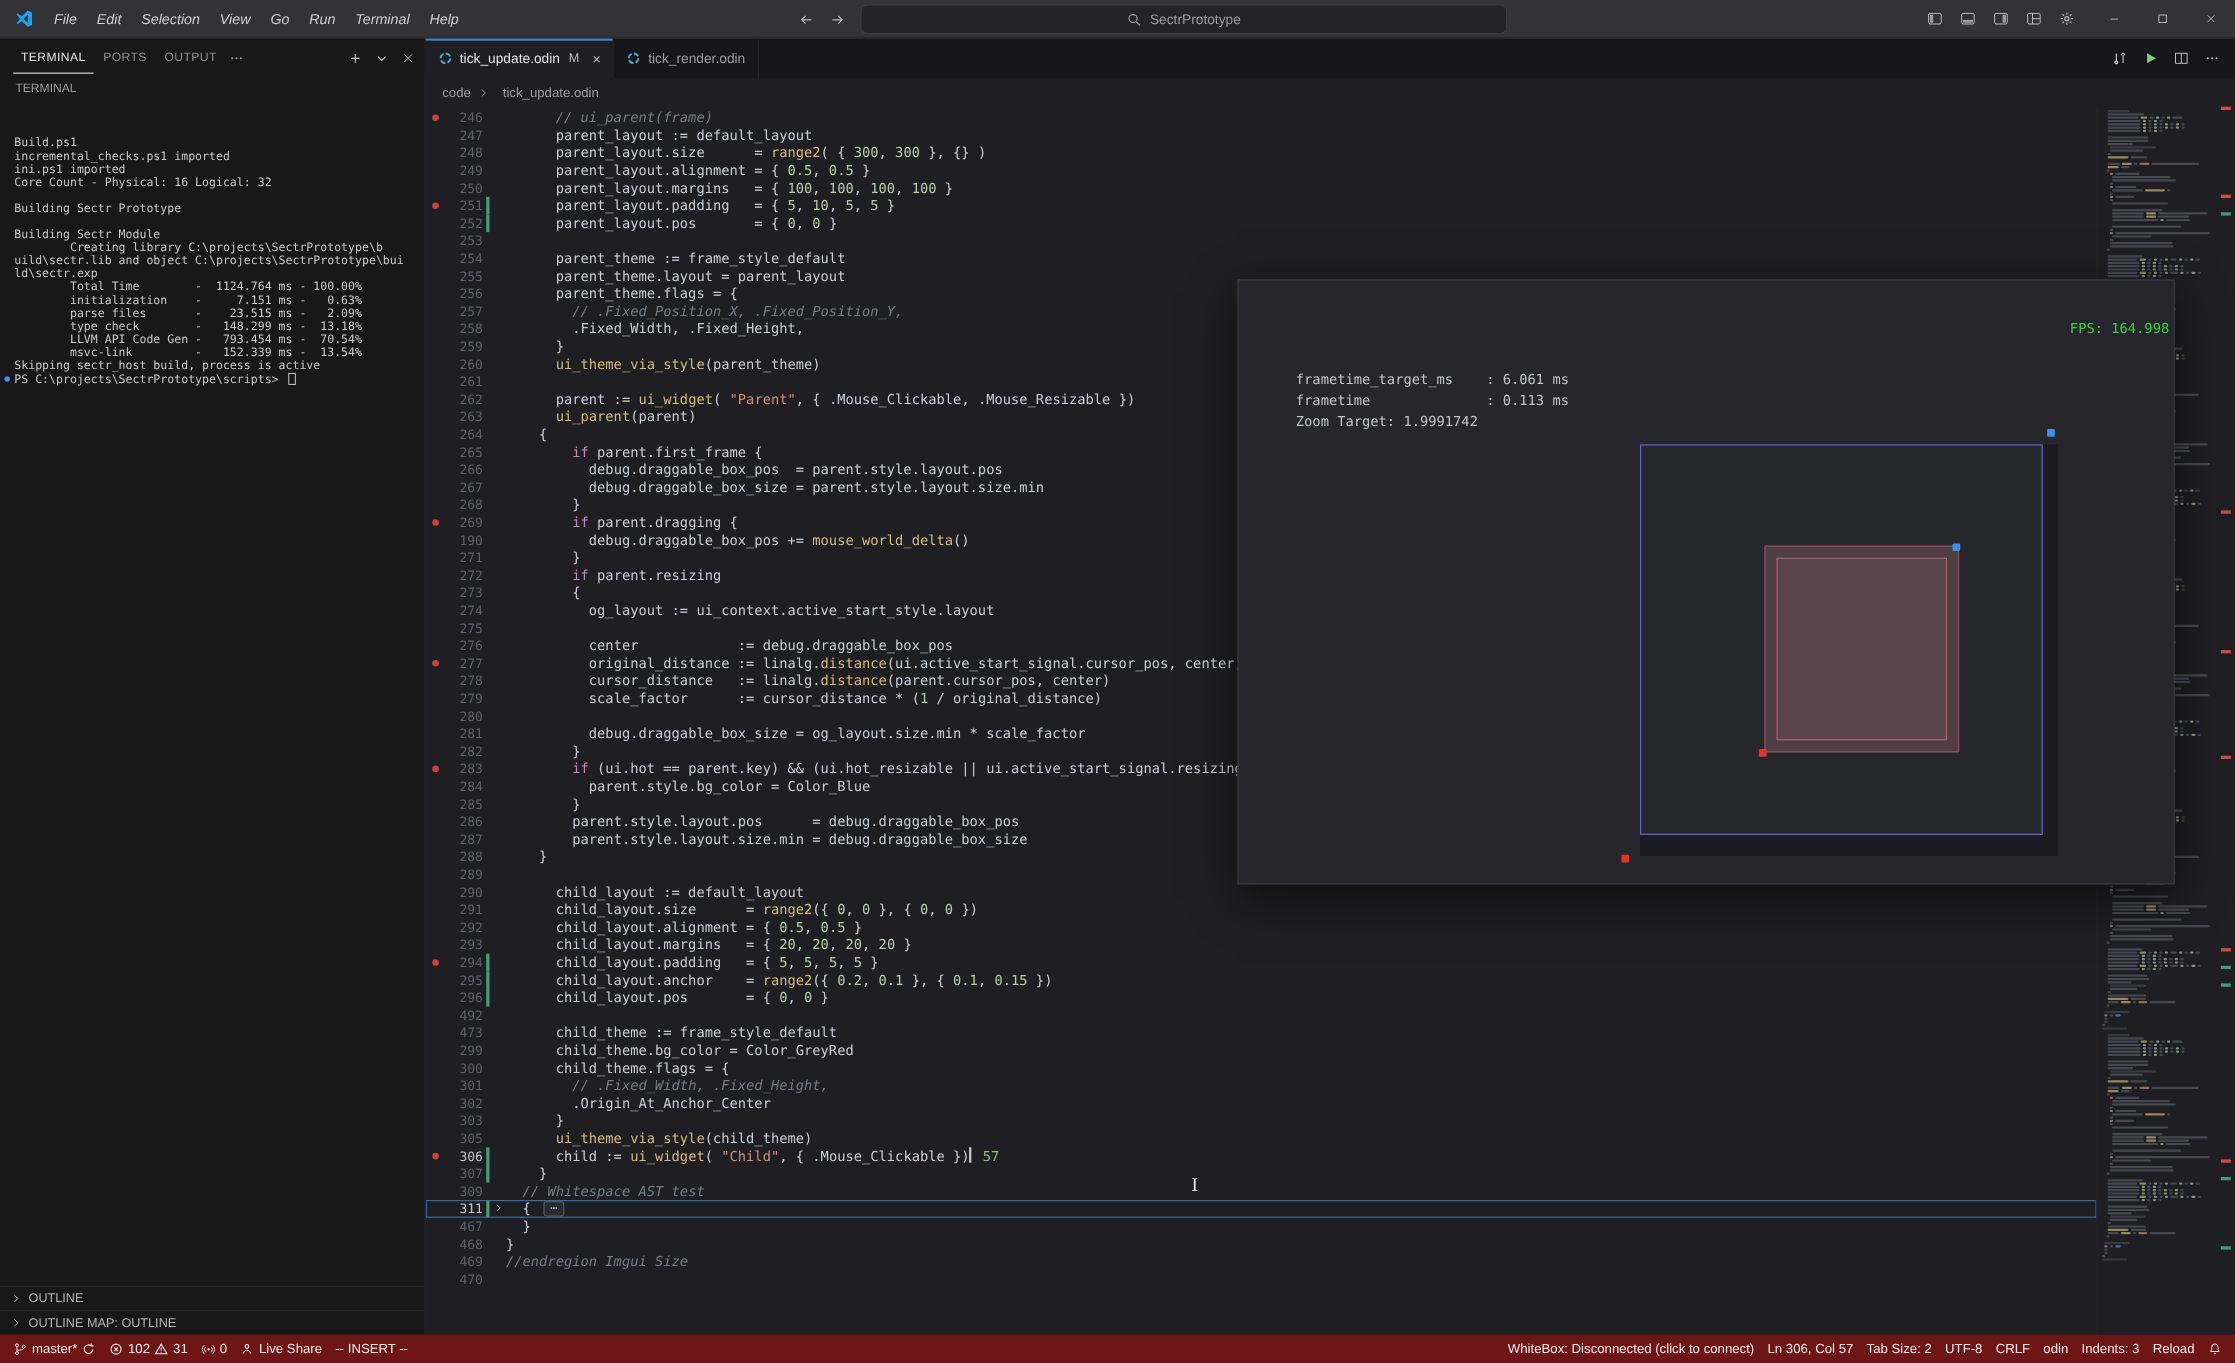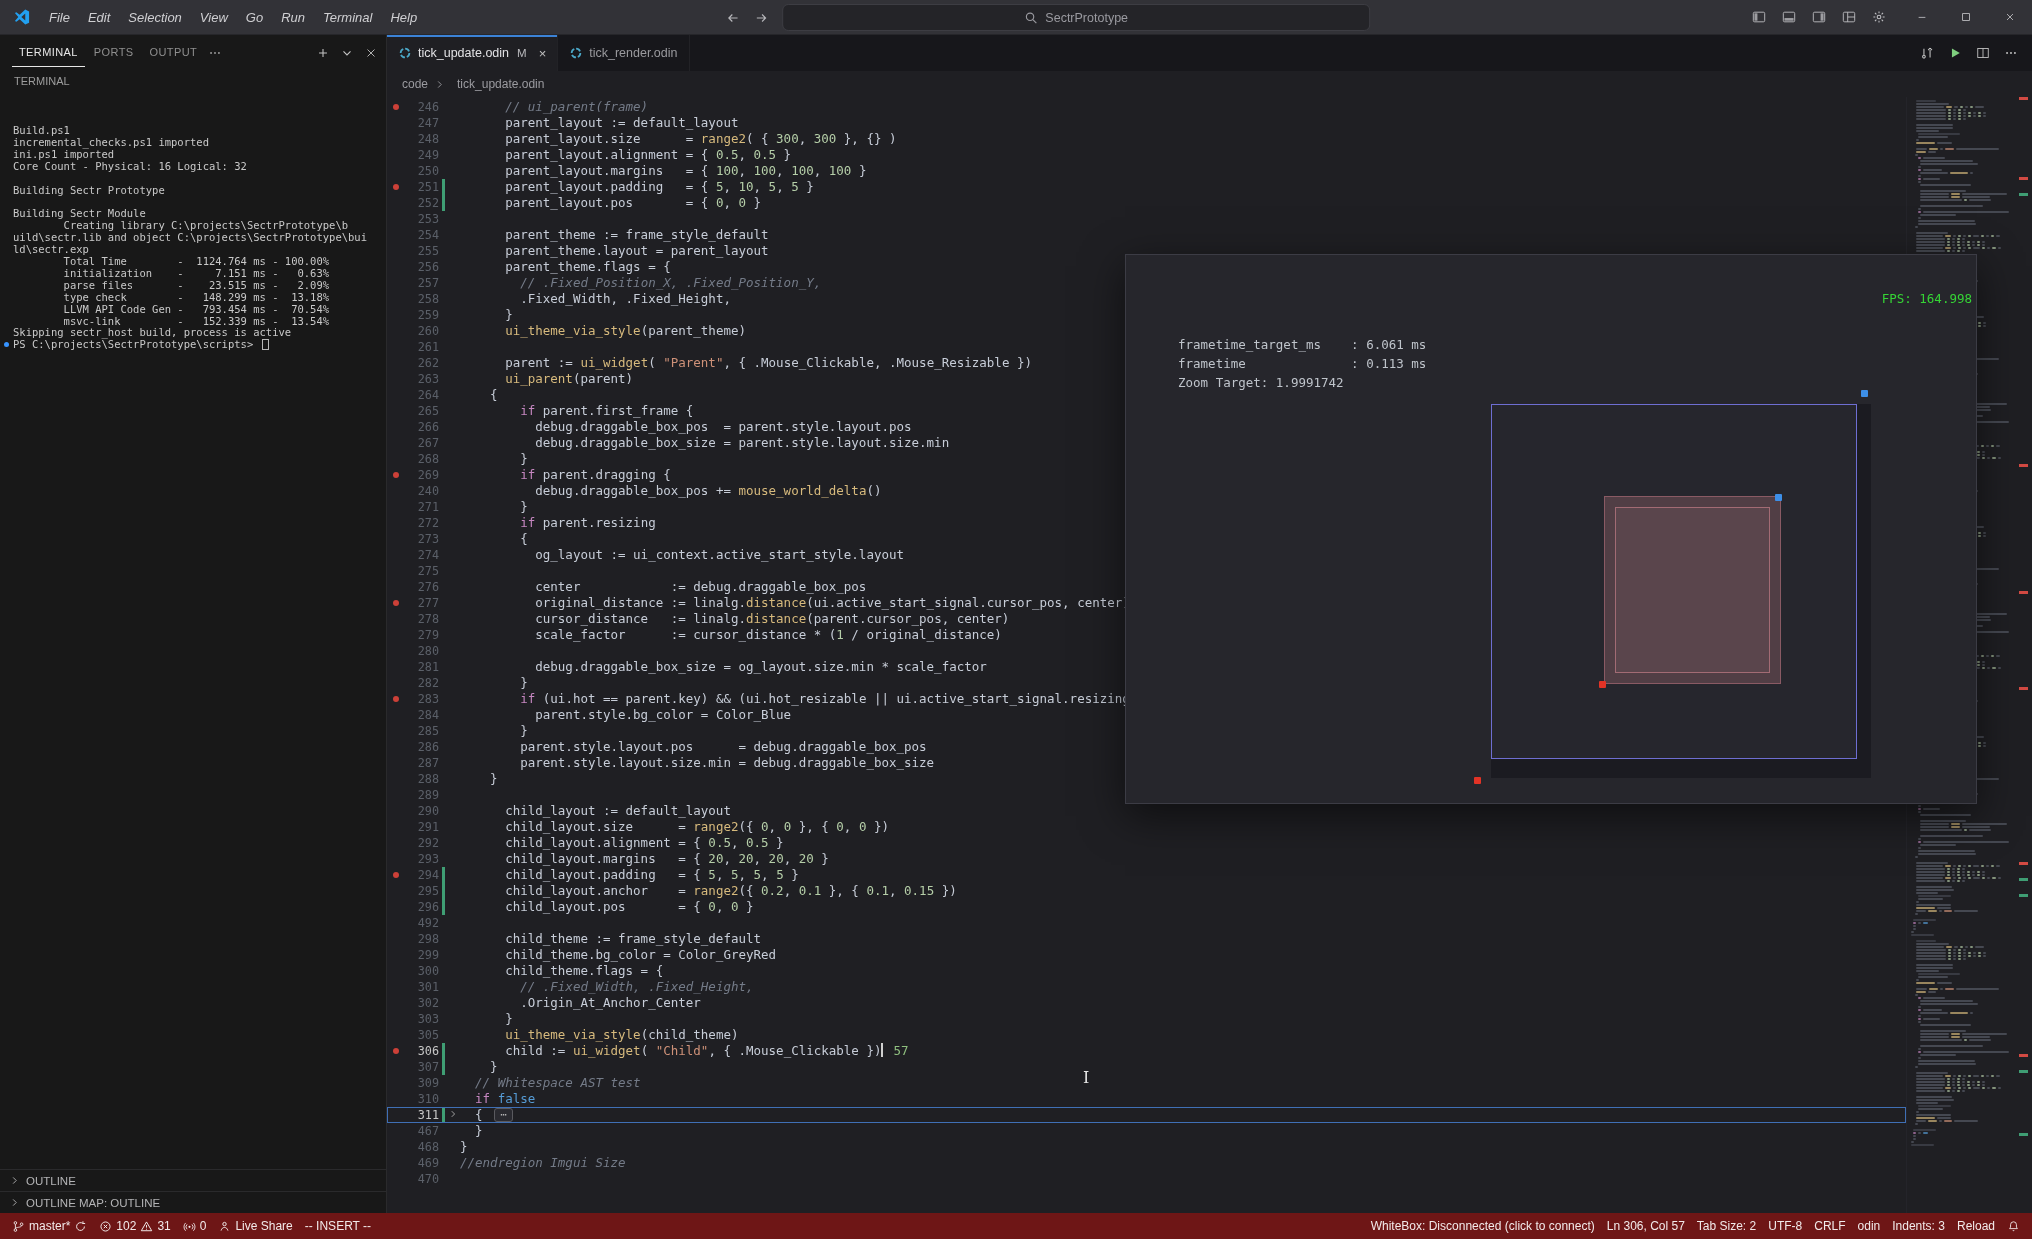--- a/index.html
+++ b/index.html
@@ -366,21 +366,21 @@
           <div class="cl"><span class="gm"></span><span class="gn">260</span><span class="gg"></span><span class="gf"></span><span class="ct">      <span class="tk-fn">ui_theme_via_style</span><span class="tk-pl">(parent_theme)</span></span></div>
           <div class="cl"><span class="gm"></span><span class="gn">261</span><span class="gg"></span><span class="gf"></span><span class="ct"></span></div>
           <div class="cl"><span class="gm"></span><span class="gn">262</span><span class="gg"></span><span class="gf"></span><span class="ct">      <span class="tk-pl">parent := </span><span class="tk-fn">ui_widget</span><span class="tk-pl">( </span><span class="tk-str">"Parent"</span><span class="tk-pl">, { .Mouse_Clickable, .Mouse_Resizable })</span></span></div>
           <div class="cl"><span class="gm"></span><span class="gn">263</span><span class="gg"></span><span class="gf"></span><span class="ct">      <span class="tk-fn">ui_parent</span><span class="tk-pl">(parent)</span></span></div>
           <div class="cl"><span class="gm"></span><span class="gn">264</span><span class="gg"></span><span class="gf"></span><span class="ct">    <span class="tk-pl">{</span></span></div>
           <div class="cl"><span class="gm"></span><span class="gn">265</span><span class="gg"></span><span class="gf"></span><span class="ct">        <span class="tk-kw">if</span><span class="tk-pl"> parent.first_frame {</span></span></div>
           <div class="cl"><span class="gm"></span><span class="gn">266</span><span class="gg"></span><span class="gf"></span><span class="ct">          <span class="tk-pl">debug.draggable_box_pos  = parent.style.layout.pos</span></span></div>
           <div class="cl"><span class="gm"></span><span class="gn">267</span><span class="gg"></span><span class="gf"></span><span class="ct">          <span class="tk-pl">debug.draggable_box_size = parent.style.layout.size.min</span></span></div>
           <div class="cl"><span class="gm"></span><span class="gn">268</span><span class="gg"></span><span class="gf"></span><span class="ct">        <span class="tk-pl">}</span></span></div>
           <div class="cl"><span class="gm"><span class="bp"></span></span><span class="gn">269</span><span class="gg"></span><span class="gf"></span><span class="ct">        <span class="tk-kw">if</span><span class="tk-pl"> parent.dragging {</span></span></div>
-          <div class="cl"><span class="gm"></span><span class="gn">240</span><span class="gg"></span><span class="gf"></span><span class="ct">          <span class="tk-pl">debug.draggable_box_pos += </span><span class="tk-fn">mouse_world_delta</span><span class="tk-pl">()</span></span></div>
+          <div class="cl"><span class="gm"></span><span class="gn">190</span><span class="gg"></span><span class="gf"></span><span class="ct">          <span class="tk-pl">debug.draggable_box_pos += </span><span class="tk-fn">mouse_world_delta</span><span class="tk-pl">()</span></span></div>
           <div class="cl"><span class="gm"></span><span class="gn">271</span><span class="gg"></span><span class="gf"></span><span class="ct">        <span class="tk-pl">}</span></span></div>
           <div class="cl"><span class="gm"></span><span class="gn">272</span><span class="gg"></span><span class="gf"></span><span class="ct">        <span class="tk-kw">if</span><span class="tk-pl"> parent.resizing</span></span></div>
           <div class="cl"><span class="gm"></span><span class="gn">273</span><span class="gg"></span><span class="gf"></span><span class="ct">        <span class="tk-pl">{</span></span></div>
           <div class="cl"><span class="gm"></span><span class="gn">274</span><span class="gg"></span><span class="gf"></span><span class="ct">          <span class="tk-pl">og_layout := ui_context.active_start_style.layout</span></span></div>
           <div class="cl"><span class="gm"></span><span class="gn">275</span><span class="gg"></span><span class="gf"></span><span class="ct"></span></div>
           <div class="cl"><span class="gm"></span><span class="gn">276</span><span class="gg"></span><span class="gf"></span><span class="ct">          <span class="tk-pl">center            := debug.draggable_box_pos</span></span></div>
           <div class="cl"><span class="gm"><span class="bp"></span></span><span class="gn">277</span><span class="gg"></span><span class="gf"></span><span class="ct">          <span class="tk-pl">original_distance := linalg.</span><span class="tk-fn">distance</span><span class="tk-pl">(ui.active_start_signal.cursor_pos, center)</span></span></div>
           <div class="cl"><span class="gm"></span><span class="gn">278</span><span class="gg"></span><span class="gf"></span><span class="ct">          <span class="tk-pl">cursor_distance   := linalg.</span><span class="tk-fn">distance</span><span class="tk-pl">(parent.cursor_pos, center)</span></span></div>
           <div class="cl"><span class="gm"></span><span class="gn">279</span><span class="gg"></span><span class="gf"></span><span class="ct">          <span class="tk-pl">scale_factor      := cursor_distance * (</span><span class="tk-num">1</span><span class="tk-pl"> / original_distance)</span></span></div>
           <div class="cl"><span class="gm"></span><span class="gn">280</span><span class="gg"></span><span class="gf"></span><span class="ct"></span></div>
@@ -394,31 +394,30 @@
           <div class="cl"><span class="gm"></span><span class="gn">288</span><span class="gg"></span><span class="gf"></span><span class="ct">    <span class="tk-pl">}</span></span></div>
           <div class="cl"><span class="gm"></span><span class="gn">289</span><span class="gg"></span><span class="gf"></span><span class="ct"></span></div>
           <div class="cl"><span class="gm"></span><span class="gn">290</span><span class="gg"></span><span class="gf"></span><span class="ct">      <span class="tk-pl">child_layout := default_layout</span></span></div>
           <div class="cl"><span class="gm"></span><span class="gn">291</span><span class="gg"></span><span class="gf"></span><span class="ct">      <span class="tk-pl">child_layout.size      = </span><span class="tk-fn">range2</span><span class="tk-pl">({ </span><span class="tk-num">0</span><span class="tk-pl">, </span><span class="tk-num">0</span><span class="tk-pl"> }, { </span><span class="tk-num">0</span><span class="tk-pl">, </span><span class="tk-num">0</span><span class="tk-pl"> })</span></span></div>
           <div class="cl"><span class="gm"></span><span class="gn">292</span><span class="gg"></span><span class="gf"></span><span class="ct">      <span class="tk-pl">child_layout.alignment = { </span><span class="tk-num">0.5</span><span class="tk-pl">, </span><span class="tk-num">0.5</span><span class="tk-pl"> }</span></span></div>
           <div class="cl"><span class="gm"></span><span class="gn">293</span><span class="gg"></span><span class="gf"></span><span class="ct">      <span class="tk-pl">child_layout.margins   = { </span><span class="tk-num">20</span><span class="tk-pl">, </span><span class="tk-num">20</span><span class="tk-pl">, </span><span class="tk-num">20</span><span class="tk-pl">, </span><span class="tk-num">20</span><span class="tk-pl"> }</span></span></div>
           <div class="cl"><span class="gm"><span class="bp"></span></span><span class="gn">294</span><span class="gg on"></span><span class="gf"></span><span class="ct">      <span class="tk-pl">child_layout.padding   = { </span><span class="tk-num">5</span><span class="tk-pl">, </span><span class="tk-num">5</span><span class="tk-pl">, </span><span class="tk-num">5</span><span class="tk-pl">, </span><span class="tk-num">5</span><span class="tk-pl"> }</span></span></div>
           <div class="cl"><span class="gm"></span><span class="gn">295</span><span class="gg on"></span><span class="gf"></span><span class="ct">      <span class="tk-pl">child_layout.anchor    = </span><span class="tk-fn">range2</span><span class="tk-pl">({ </span><span class="tk-num">0.2</span><span class="tk-pl">, </span><span class="tk-num">0.1</span><span class="tk-pl"> }, { </span><span class="tk-num">0.1</span><span class="tk-pl">, </span><span class="tk-num">0.15</span><span class="tk-pl"> })</span></span></div>
           <div class="cl"><span class="gm"></span><span class="gn">296</span><span class="gg on"></span><span class="gf"></span><span class="ct">      <span class="tk-pl">child_layout.pos       = { </span><span class="tk-num">0</span><span class="tk-pl">, </span><span class="tk-num">0</span><span class="tk-pl"> }</span></span></div>
           <div class="cl"><span class="gm"></span><span class="gn">492</span><span class="gg"></span><span class="gf"></span><span class="ct"></span></div>
-          <div class="cl"><span class="gm"></span><span class="gn">298</span><span class="gg"></span><span class="gf"></span><span class="ct">      <span class="tk-pl">child_theme := frame_style_default</span></span></div>
+          <div class="cl"><span class="gm"></span><span class="gn">473</span><span class="gg"></span><span class="gf"></span><span class="ct">      <span class="tk-pl">child_theme := frame_style_default</span></span></div>
           <div class="cl"><span class="gm"></span><span class="gn">299</span><span class="gg"></span><span class="gf"></span><span class="ct">      <span class="tk-pl">child_theme.bg_color = Color_GreyRed</span></span></div>
           <div class="cl"><span class="gm"></span><span class="gn">300</span><span class="gg"></span><span class="gf"></span><span class="ct">      <span class="tk-pl">child_theme.flags = {</span></span></div>
           <div class="cl"><span class="gm"></span><span class="gn">301</span><span class="gg"></span><span class="gf"></span><span class="ct">        <span class="tk-cm">// .Fixed_Width, .Fixed_Height,</span></span></div>
           <div class="cl"><span class="gm"></span><span class="gn">302</span><span class="gg"></span><span class="gf"></span><span class="ct">        <span class="tk-pl">.Origin_At_Anchor_Center</span></span></div>
           <div class="cl"><span class="gm"></span><span class="gn">303</span><span class="gg"></span><span class="gf"></span><span class="ct">      <span class="tk-pl">}</span></span></div>
           <div class="cl"><span class="gm"></span><span class="gn">305</span><span class="gg"></span><span class="gf"></span><span class="ct">      <span class="tk-fn">ui_theme_via_style</span><span class="tk-pl">(child_theme)</span></span></div>
           <div class="cl cur"><span class="gm"><span class="bp"></span></span><span class="gn">306</span><span class="gg on"></span><span class="gf"></span><span class="ct">      <span class="tk-pl">child := </span><span class="tk-fn">ui_widget</span><span class="tk-pl">( </span><span class="tk-str">"Child"</span><span class="tk-pl">, { .Mouse_Clickable })</span><span class="caret"></span><span class="inlay">57</span></span></div>
           <div class="cl"><span class="gm"></span><span class="gn">307</span><span class="gg on"></span><span class="gf"></span><span class="ct">    <span class="tk-pl">}</span></span></div>
           <div class="cl"><span class="gm"></span><span class="gn">309</span><span class="gg"></span><span class="gf"></span><span class="ct">  <span class="tk-cm">// Whitespace AST test</span></span></div>
-          <div class="cl"><span class="gm"></span><span class="gn">310</span><span class="gg"></span><span class="gf"></span><span class="ct">  <span class="tk-kw">if</span><span class="tk-pl"> </span><span class="tk-kw2">false</span></span></div>
           <div class="cl hl"><span class="gm"></span><span class="gn">311</span><span class="gg on"></span><span class="gf"><svg width="10" height="10" viewBox="0 0 16 16">
                 <path d="M6 3.5 10.5 8 6 12.5" fill="none" stroke="currentColor" stroke-width="1.3"></path>
               </svg></span><span class="ct">  <span class="tk-pl">{ </span><span class="foldchip">⋯</span></span></div>
           <div class="cl"><span class="gm"></span><span class="gn">467</span><span class="gg"></span><span class="gf"></span><span class="ct">  <span class="tk-pl">}</span></span></div>
           <div class="cl"><span class="gm"></span><span class="gn">468</span><span class="gg"></span><span class="gf"></span><span class="ct"><span class="tk-pl">}</span></span></div>
           <div class="cl"><span class="gm"></span><span class="gn">469</span><span class="gg"></span><span class="gf"></span><span class="ct"><span class="tk-cm">//endregion Imgui Size</span></span></div>
           <div class="cl"><span class="gm"></span><span class="gn">470</span><span class="gg"></span><span class="gf"></span><span class="ct"></span></div>
         </div>
       <div class="minimap">
           <div class="mm-row">

